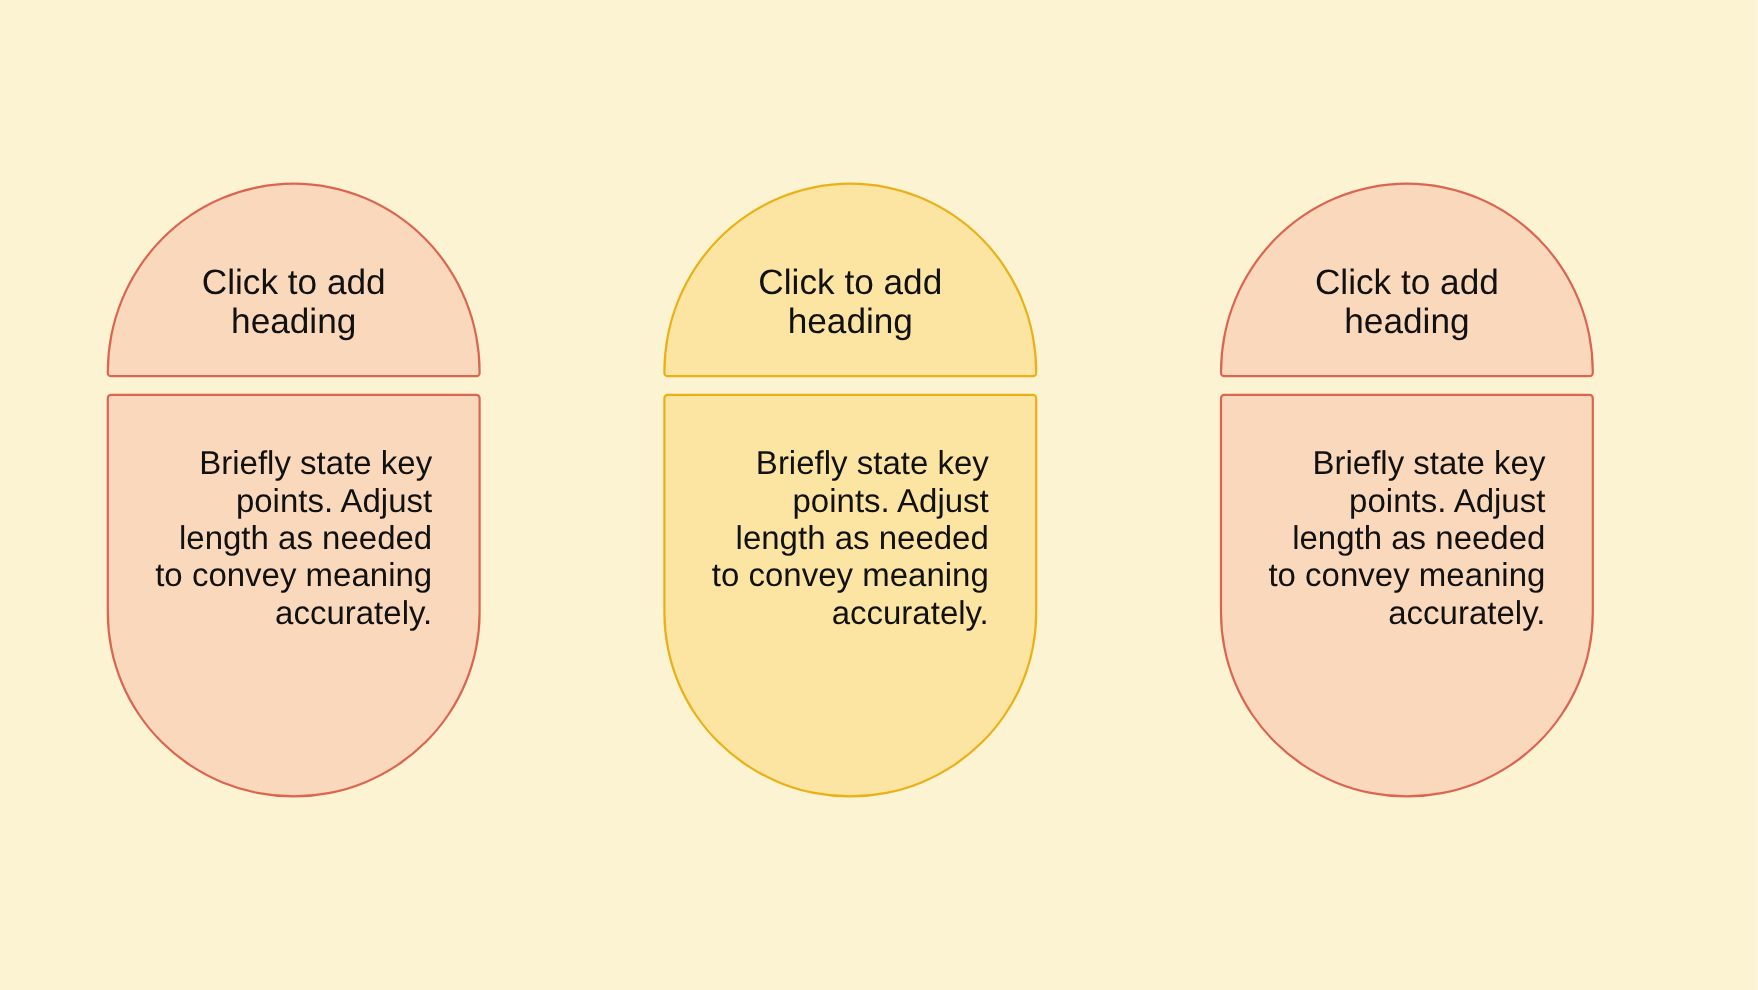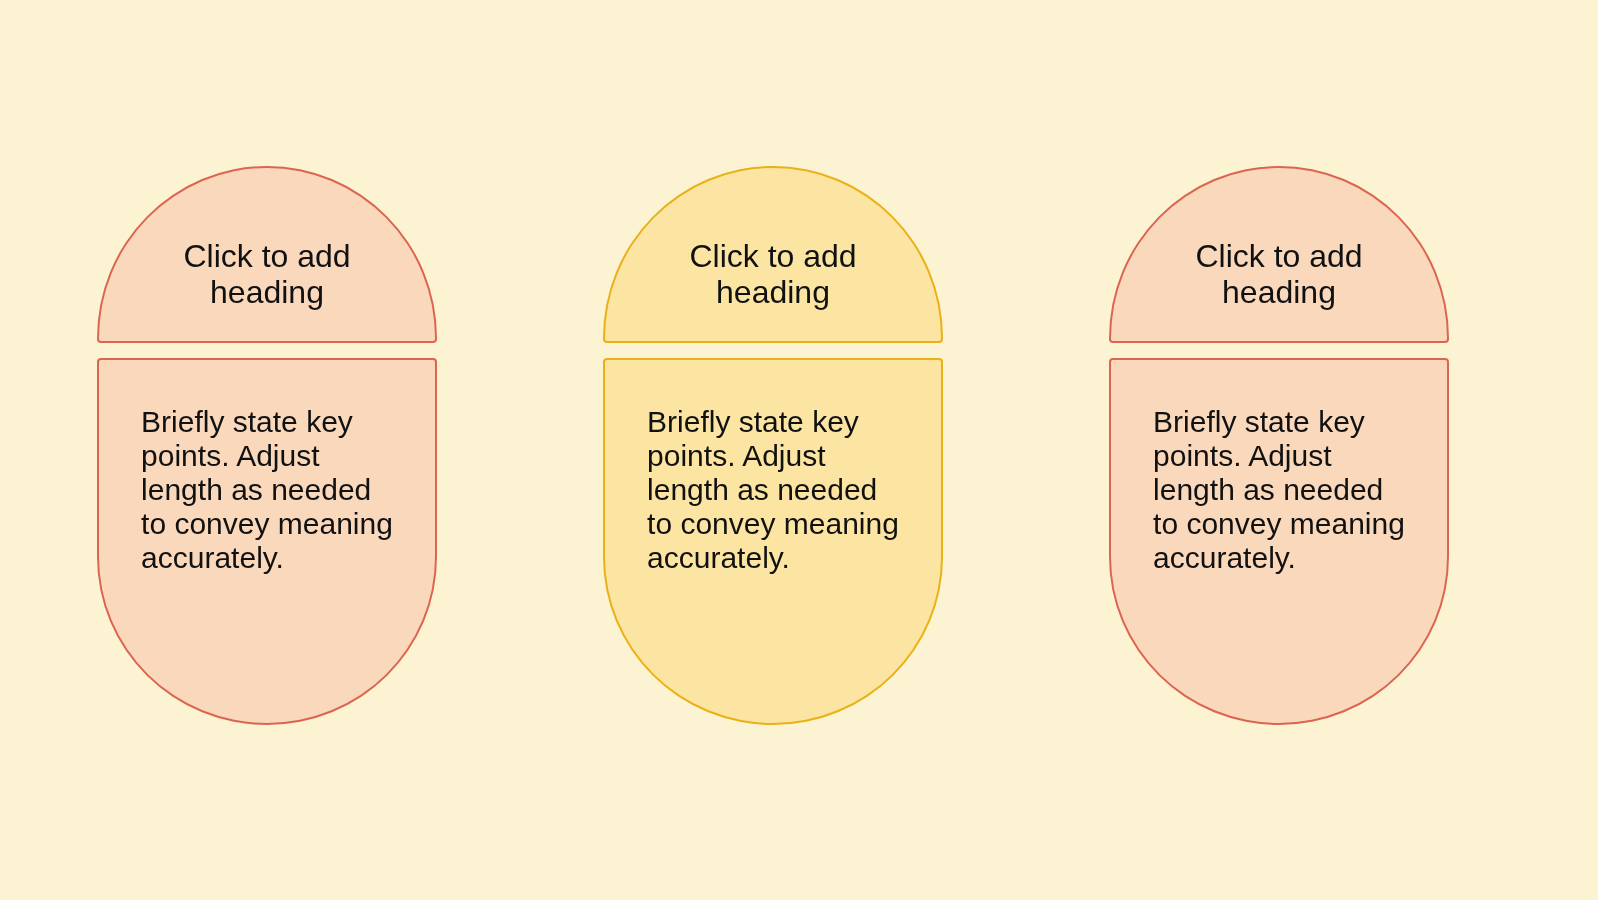--- a/index.html
+++ b/index.html
@@ -56,21 +56,21 @@
   .heading-text {
     font-size: 32px;
     line-height: 36px;
     text-align: center;
     white-space: pre-line;
     color: #111111;
   }
   .body-text {
     font-size: 30px;
     line-height: 34px;
-    text-align: left;
+    text-align: right;
     white-space: pre-line;
     color: #111111;
   }
 </style>
 </head>
 <body>
 
 <div class="canvas" style="background-color: rgb(252, 243, 210);">
   <div class="cards-row">
 

